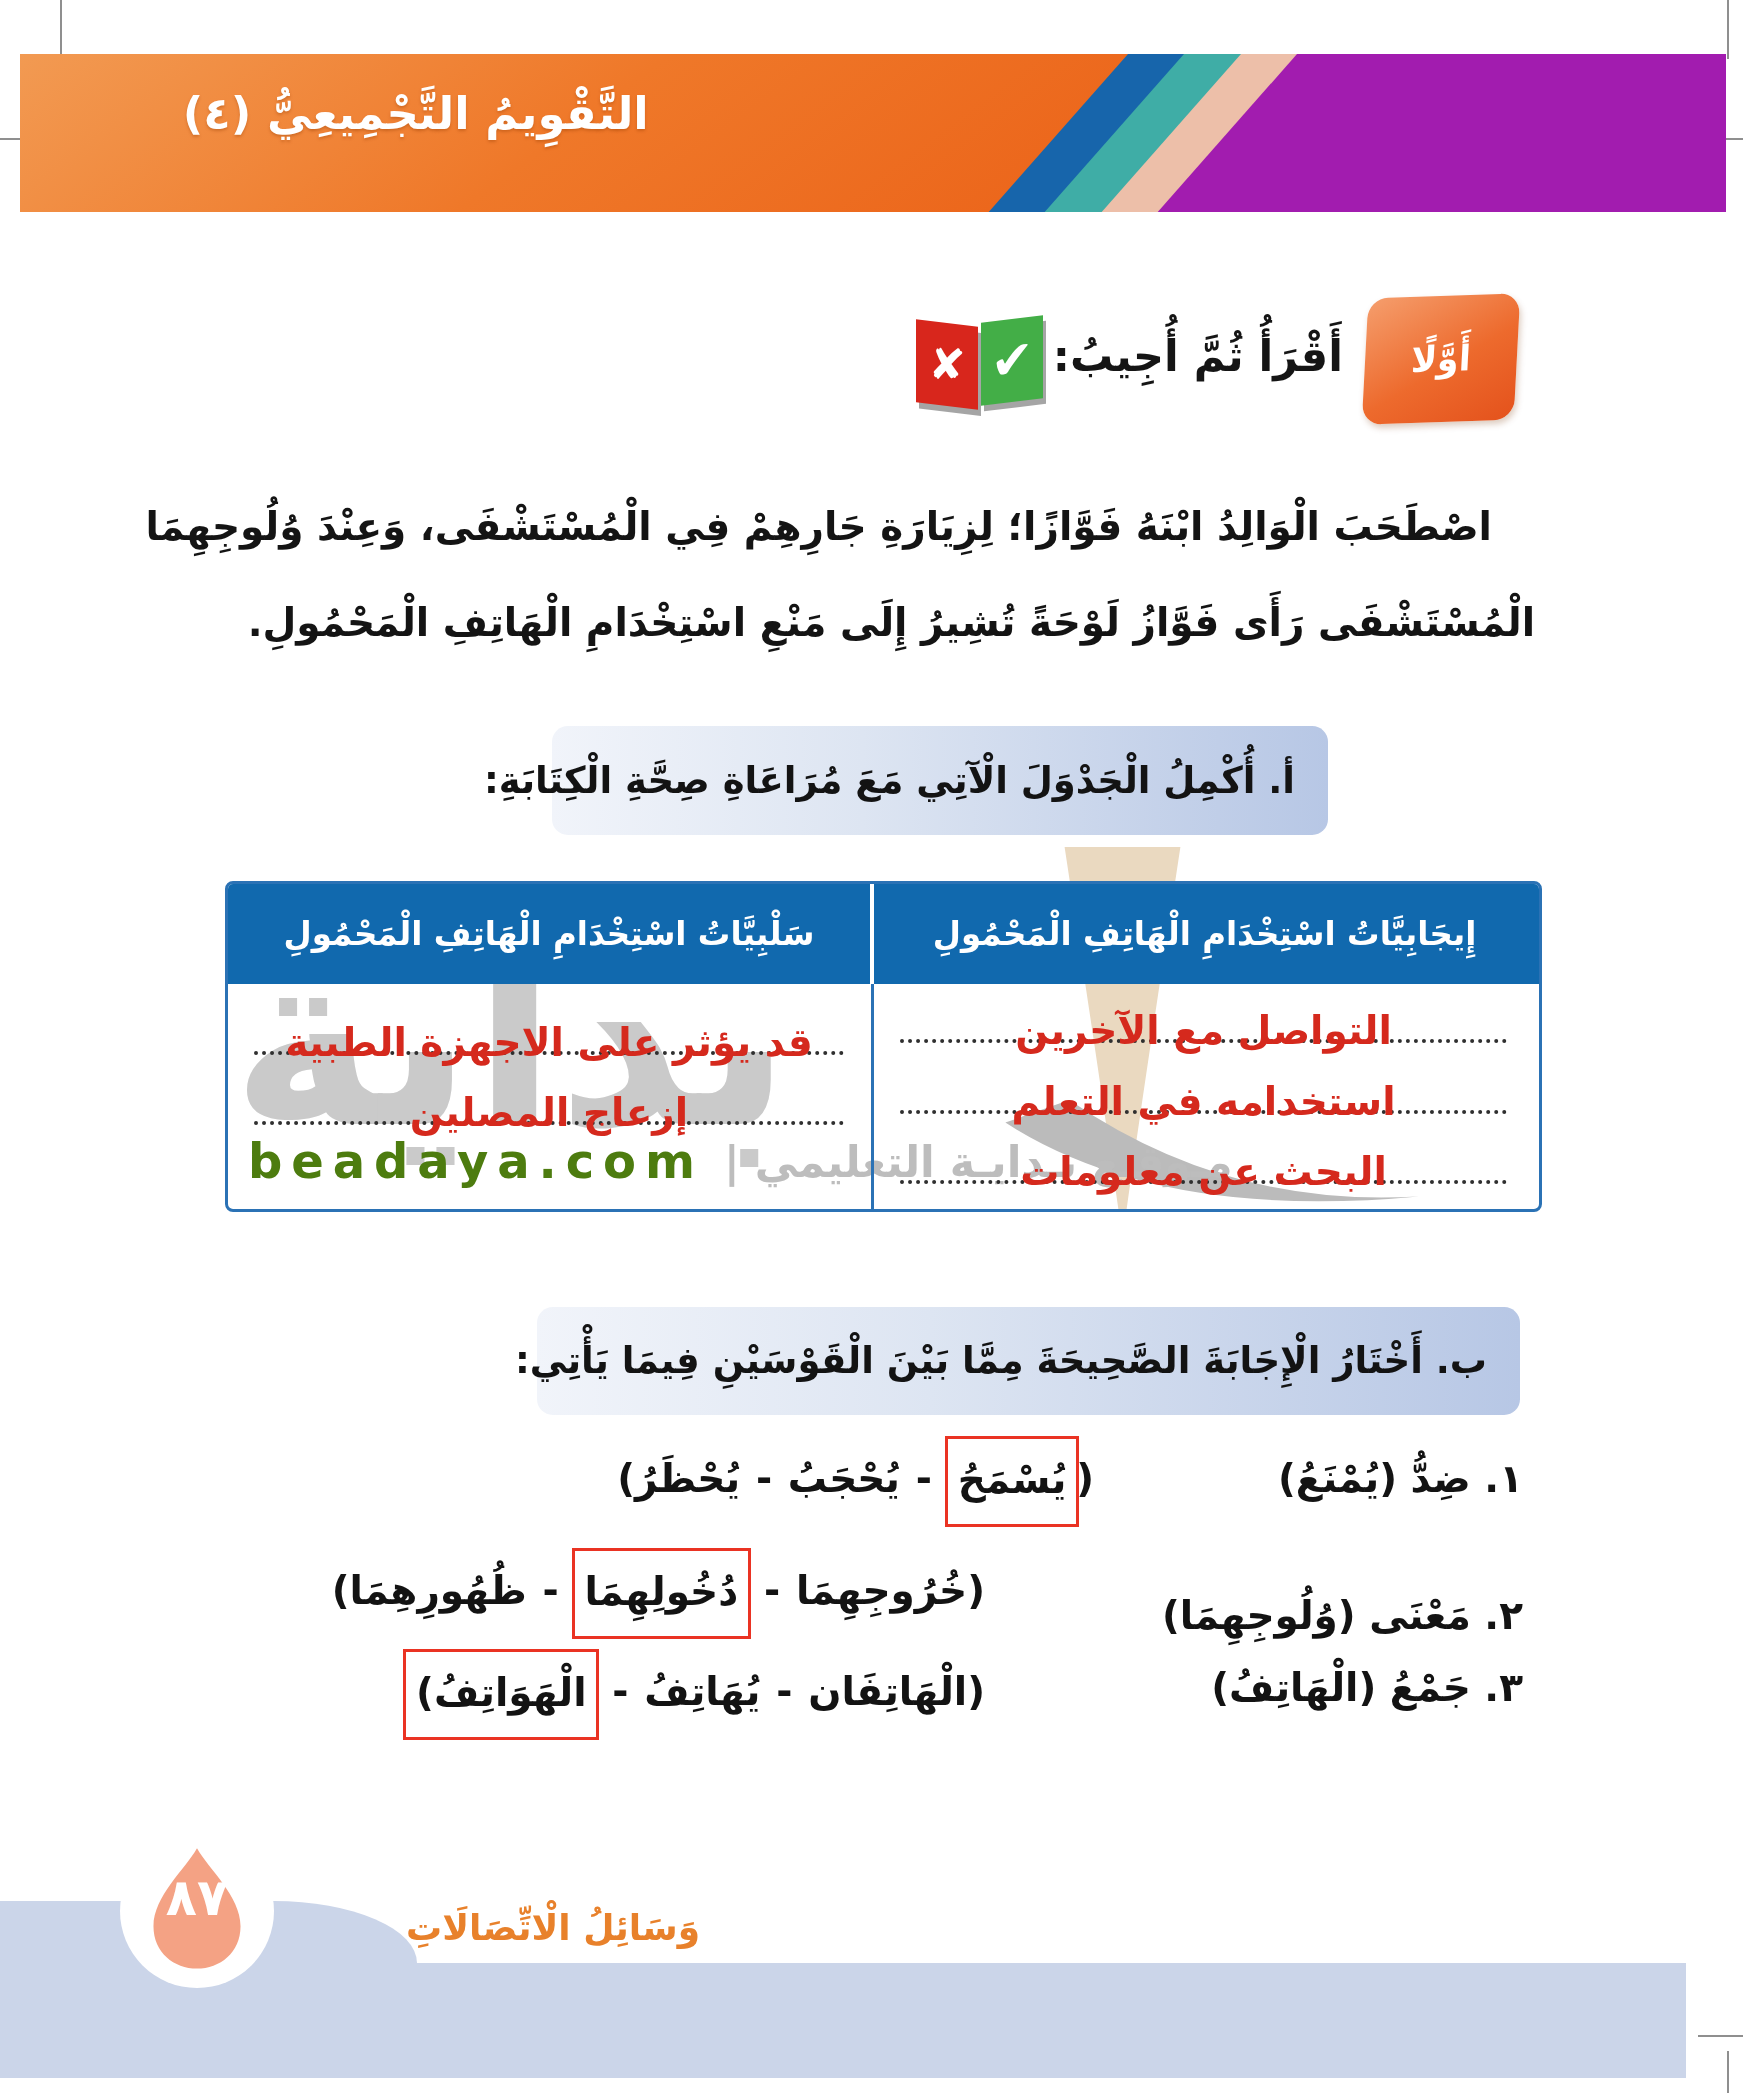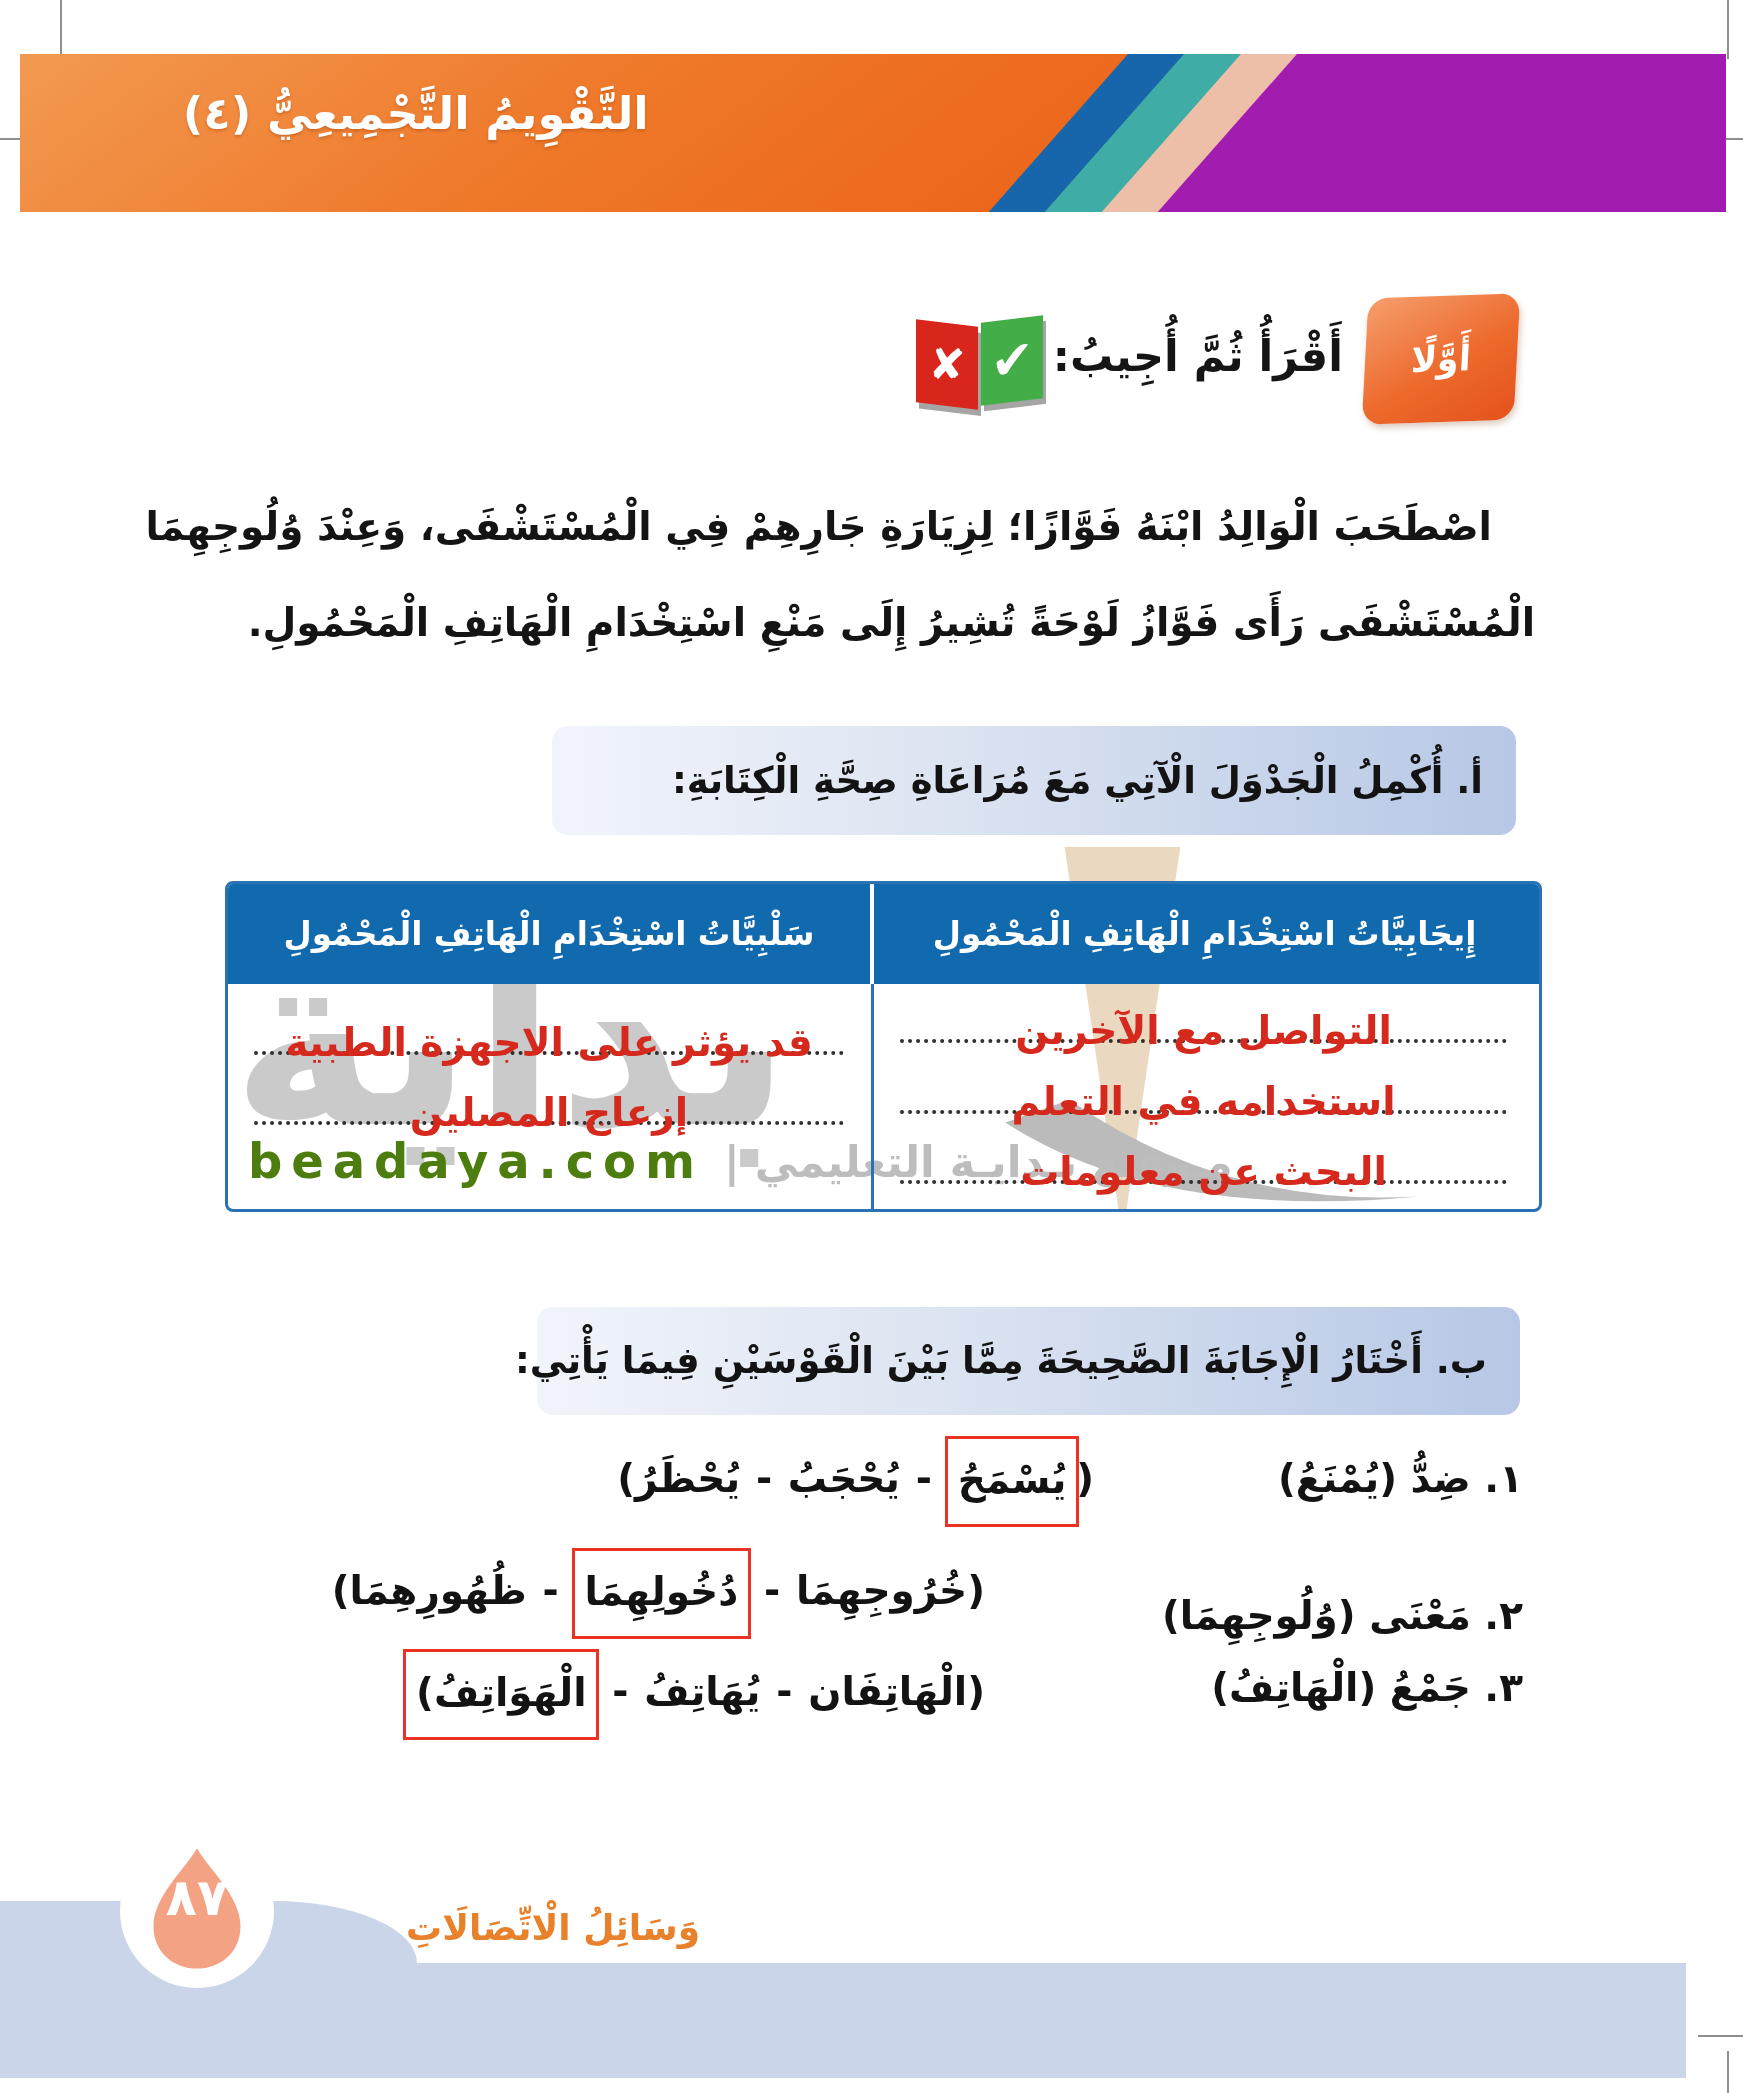--- a/index.html
+++ b/index.html
@@ -34,21 +34,21 @@
   .rw-green{left:65px;top:5.9px;background:#43ae47;transform:skewY(-7deg);box-shadow:3px 5.9px 0 rgba(75,75,75,.5);font-size:51px;}
 
   
   .passage{position:absolute;right:209px;left:89px;top:479px;font-size:39px;line-height:96px;text-align:right;}
   .passage .l1{padding-right:43px;}
 
   
   .bar{position:absolute;border-radius:15.8px;background:linear-gradient(90deg,#f1f4fa 0%,#dde5f2 40%,#b7c7e5 100%);
        font-size:37px;color:#131313;}
   .bar-inner{line-height:109px;padding-right:33px;white-space:nowrap;}
-  .bar-a{left:552px;top:726px;width:964px;height:109px;text-align:right;}
+  .bar-a{left:552px;top:726px;width:776px;height:109px;text-align:right;}
   .bar-b{left:537px;top:1307px;width:983px;height:108px;}
   .bar-b .bar-inner{line-height:108px;}
 
   
   .wm{position:absolute;left:0;top:0;width:100%;height:100%;pointer-events:none;padding-left:41px;}
   .wm-word{position:absolute;left:231px;top:891px;font-size:246px;line-height:296px;color:#cacaca;letter-spacing:17.7px;direction:rtl;}
   .wm-latin{position:absolute;left:248px;top:1133px;font-size:48px;color:#4d7c0f;letter-spacing:8.9px;}
   .wm-ar{position:absolute;left:724px;top:1137px;font-size:43px;color:#bdbdbd;direction:rtl;}
 
   

